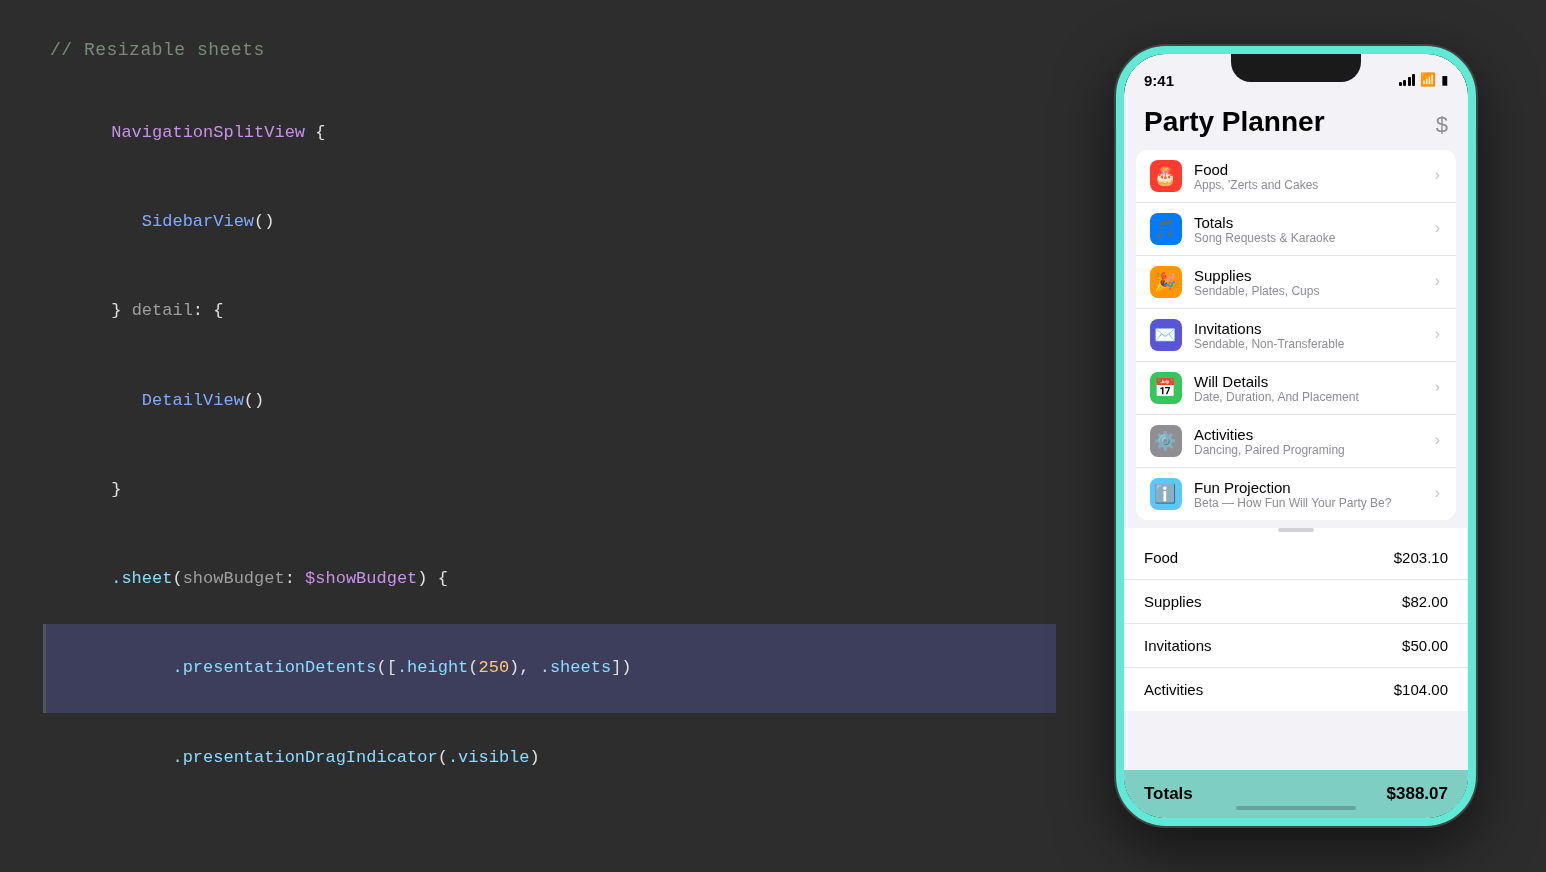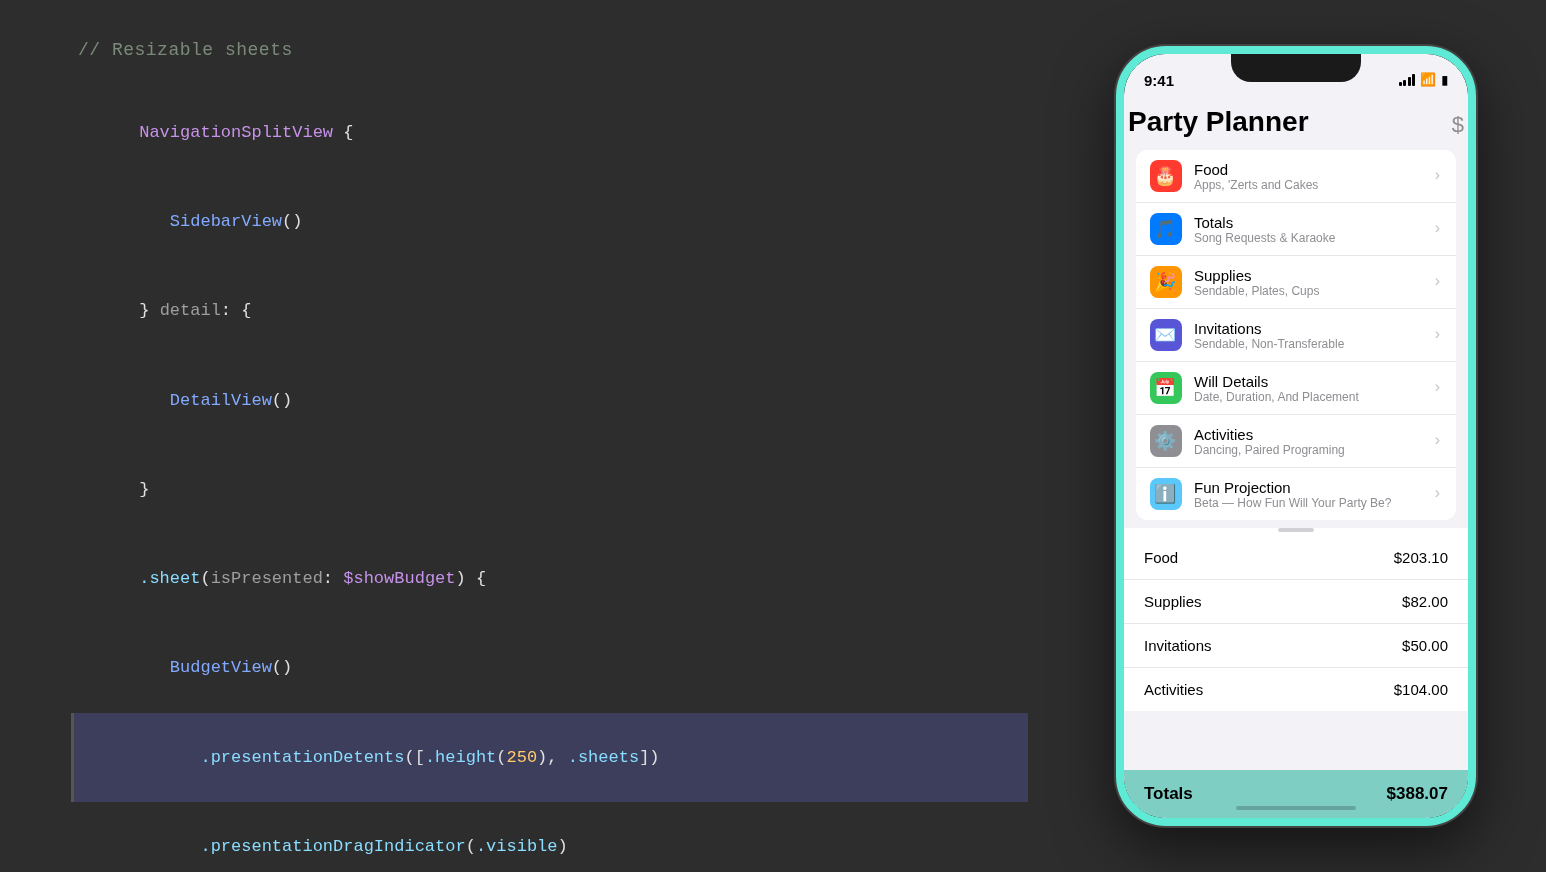--- a/index.html
+++ b/index.html
@@ -10,21 +10,21 @@
       background: #2d2d2d;
       font-family: 'Menlo', 'Monaco', 'Courier New', monospace;
       overflow: hidden;
       display: flex;
       align-items: center;
     }
 
     
     .code-area {
       flex: 1;
-      padding: 40px 78px;
+      padding: 40px 50px;
       height: 100%;
       display: flex;
       flex-direction: column;
       justify-content: flex-start;
     }
 
     .code-comment {
       color: #7a8a7a;
       font-size: 18px;
       margin-bottom: 28px;
@@ -149,21 +149,21 @@
     
     .app-content {
       flex: 1;
       overflow: hidden;
       background: #f2f2f7;
       margin-top: 44px;
     }
 
     .app-header {
       background: #f2f2f7;
-      padding: 8px 4px 4px;
+      padding: 8px 20px 4px;
       display: flex;
       justify-content: space-between;
       align-items: center;
       gap: 36px;
     }
 
     .app-title {
       font-family: -apple-system, sans-serif;
       font-size: 28px;
       font-weight: 700;
@@ -329,24 +329,21 @@
     <span class="code-line">
       <span class="kw-white">} </span><span class="kw-gray">detail</span><span class="kw-white">: {</span>
     </span>
     <span class="code-line">
       <span class="kw-white">   </span><span class="kw-blue">DetailView</span><span class="kw-white">()</span>
     </span>
     <span class="code-line">
       <span class="kw-white">}</span>
     </span>
     <span class="code-line">
-      <span class="kw-teal">.sheet</span><span class="kw-white">(</span><span class="kw-gray">isPresented</span><span class="kw-white">: </span><span class="kw-purple">$showBudget</span><span class="kw-white">) {</span>
-    </span>
-    <span class="code-line">
-      <span class="kw-white">   </span><span class="kw-blue">BudgetView</span><span class="kw-white">()</span>
+      <span class="kw-teal">.sheet</span><span class="kw-white">(</span><span class="kw-gray">showBudget</span><span class="kw-white">: </span><span class="kw-purple">$showBudget</span><span class="kw-white">) {</span>
     </span>
     <span class="highlighted-line">
       <span class="kw-teal">      .presentationDetents</span><span class="kw-white">([</span><span class="kw-teal">.height</span><span class="kw-white">(</span><span class="kw-yellow">250</span><span class="kw-white">), </span><span class="kw-teal">.sheets</span><span class="kw-white">])</span>
     </span>
     <span class="code-line">
       <span class="kw-teal">      .presentationDragIndicator</span><span class="kw-white">(</span><span class="kw-teal">.visible</span><span class="kw-white">)</span>
     </span>
 
   </div>
 </div>

